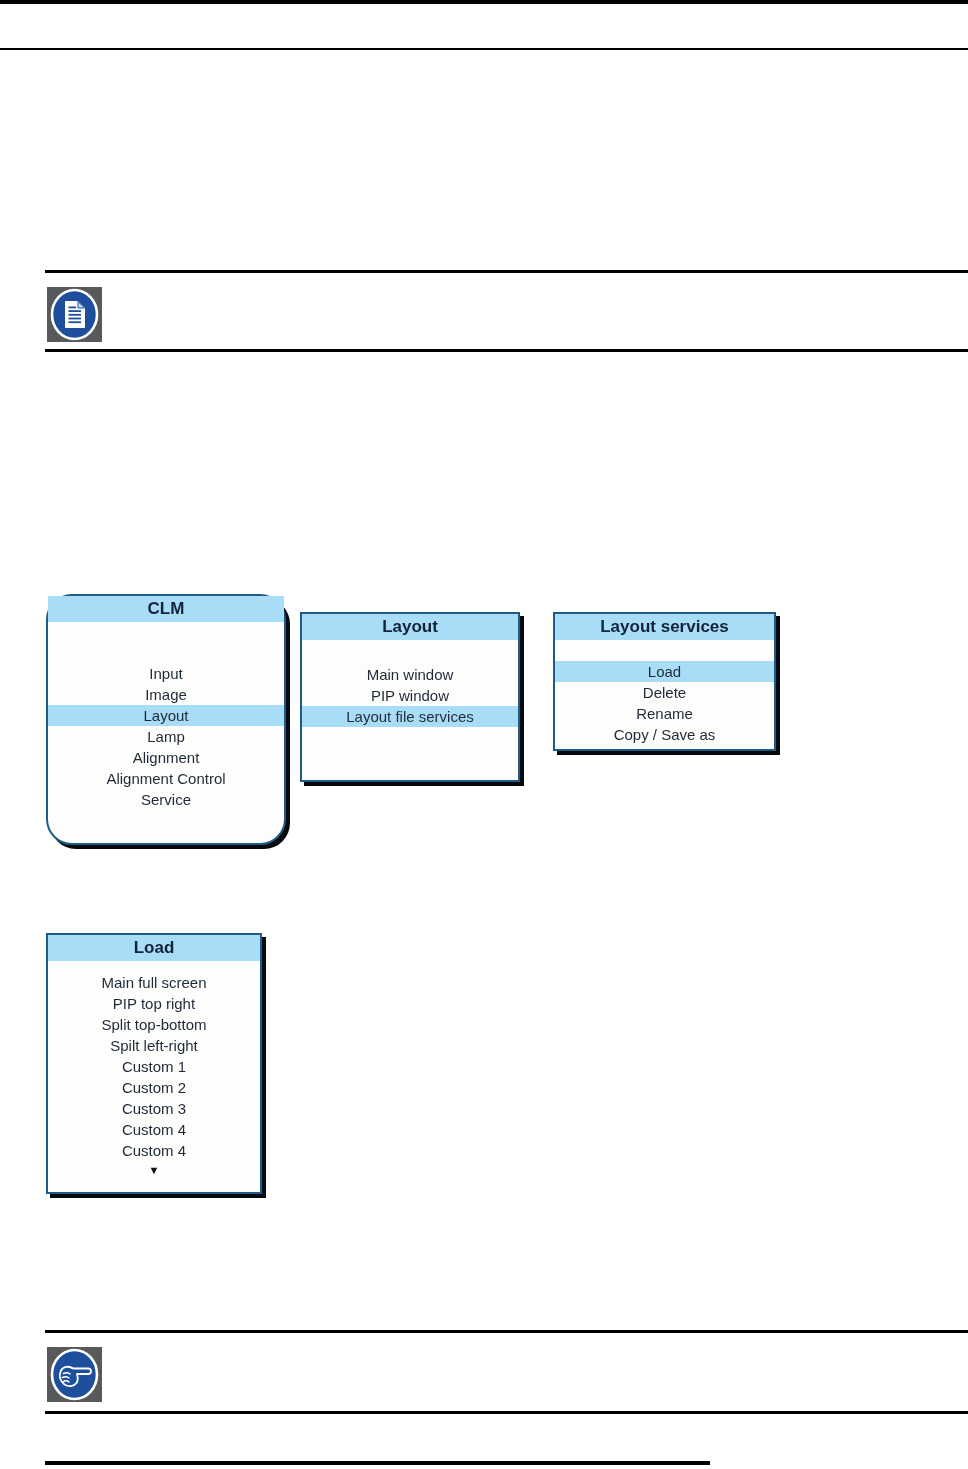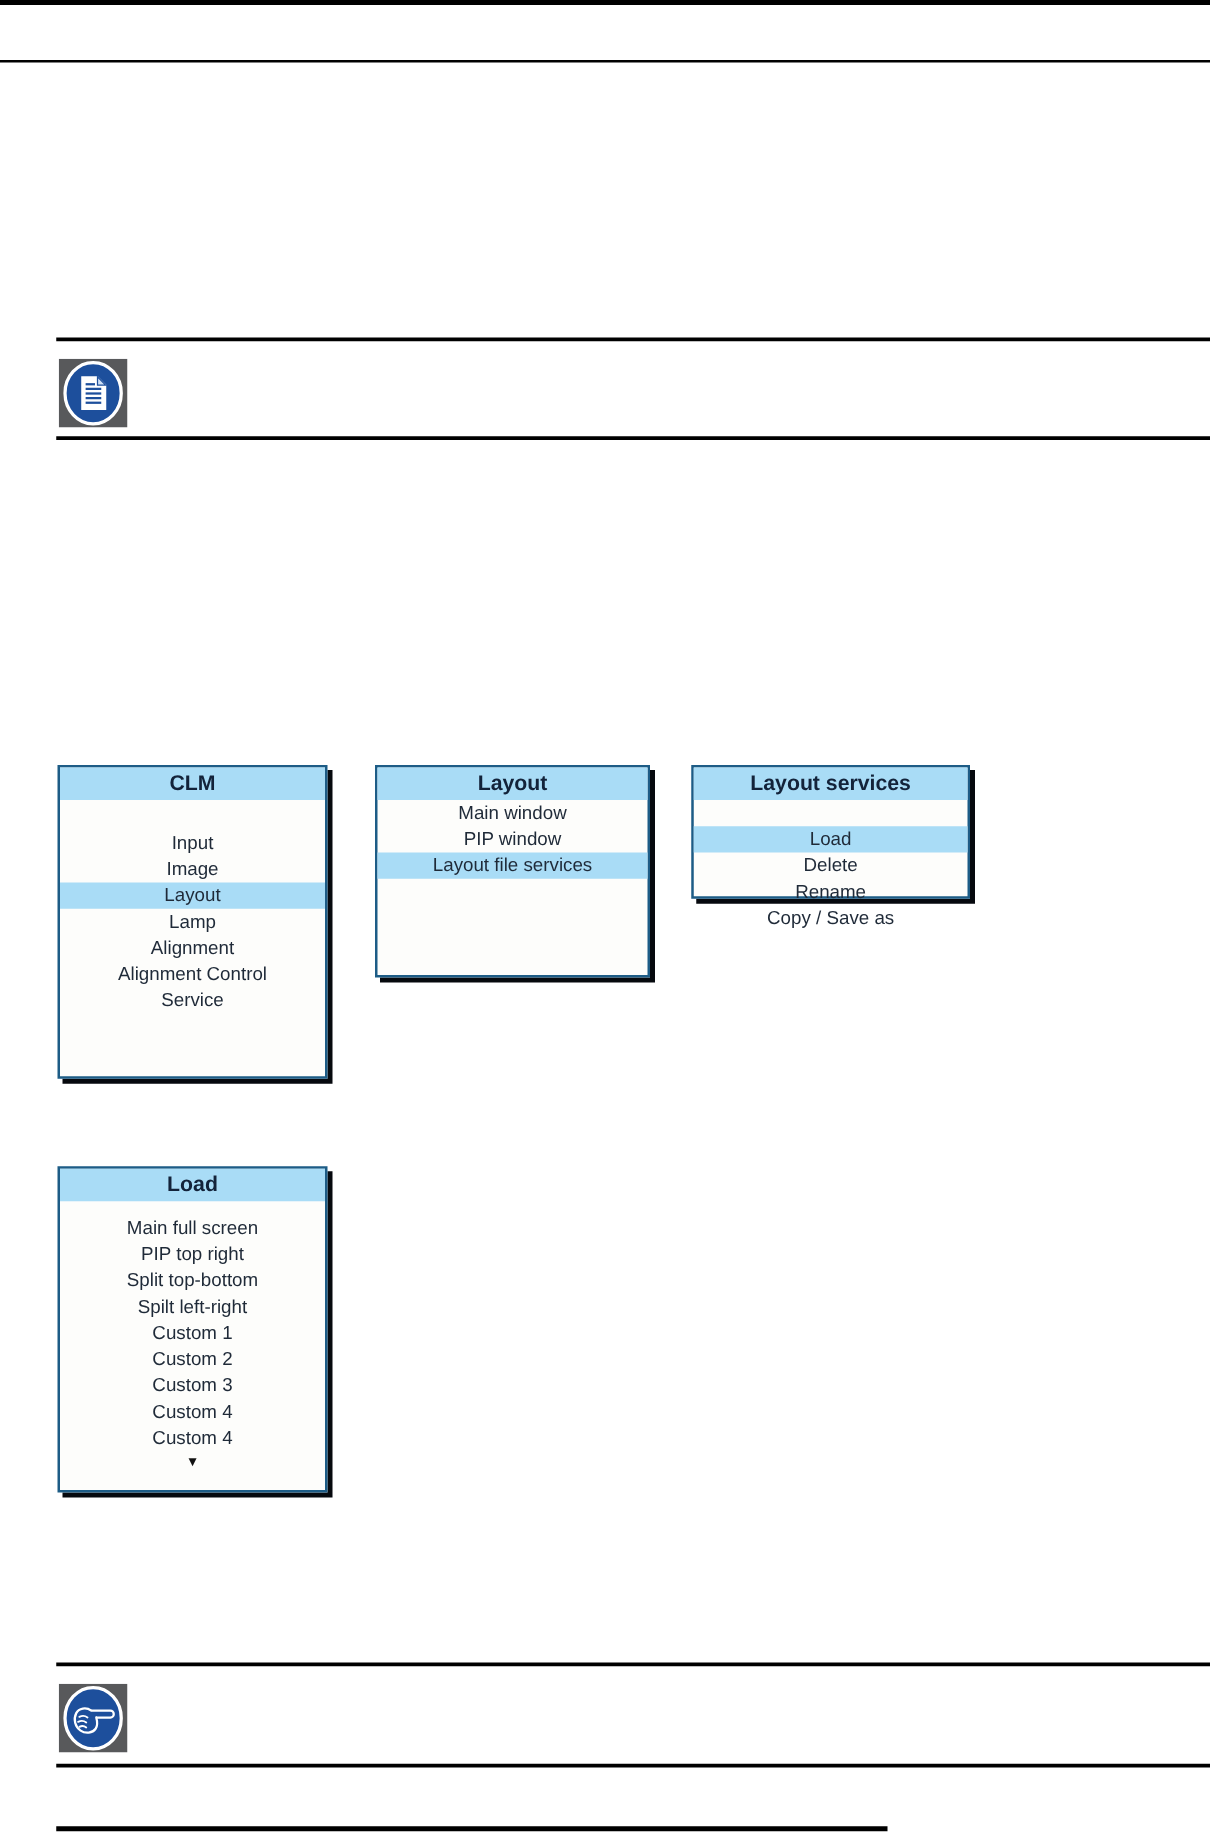--- a/index.html
+++ b/index.html
@@ -39,27 +39,27 @@
     color:#13233a;
   }
   .menu-row {
     height:21px; line-height:21px;
     font-size:15px; text-align:center;
     white-space:nowrap;
   }
   .menu-row.hl { background:#a9dcf6; }
   .menu-more { height:21px; line-height:18px; font-size:11px; text-align:center; color:#111; }
 
-  .menu-clm      { left:46px;  top:612px; width:216px; height:251px; }
+  .menu-clm      { left:46px;  top:594px; width:240px; height:251px;border-radius:26px; }
   .menu-layout   { left:300px; top:612px; width:220px; height:170px; }
-  .menu-services { left:553px; top:612px; width:223px; height:107px; }
+  .menu-services { left:553px; top:612px; width:223px; height:139px; }
   .menu-load     { left:46px;  top:933px; width:216px; height:261px; }
 
-  .menu-clm      .menu-list { margin-top:24px; }
-  .menu-layout   .menu-list { }
+  .menu-clm      .menu-list { margin-top:41px; }
+  .menu-layout   .menu-list { margin-top:24px; }
   .menu-services .menu-list { margin-top:21px; }
   .menu-load     .menu-list { margin-top:11px; }
 </style>
 </head>
 <body>
 
 <div class="rule rule-top-thick"></div>
 <div class="rule rule-top-thin"></div>
 <div class="rule rule-note-top"></div>
 <div class="rule rule-note-bottom"></div>

